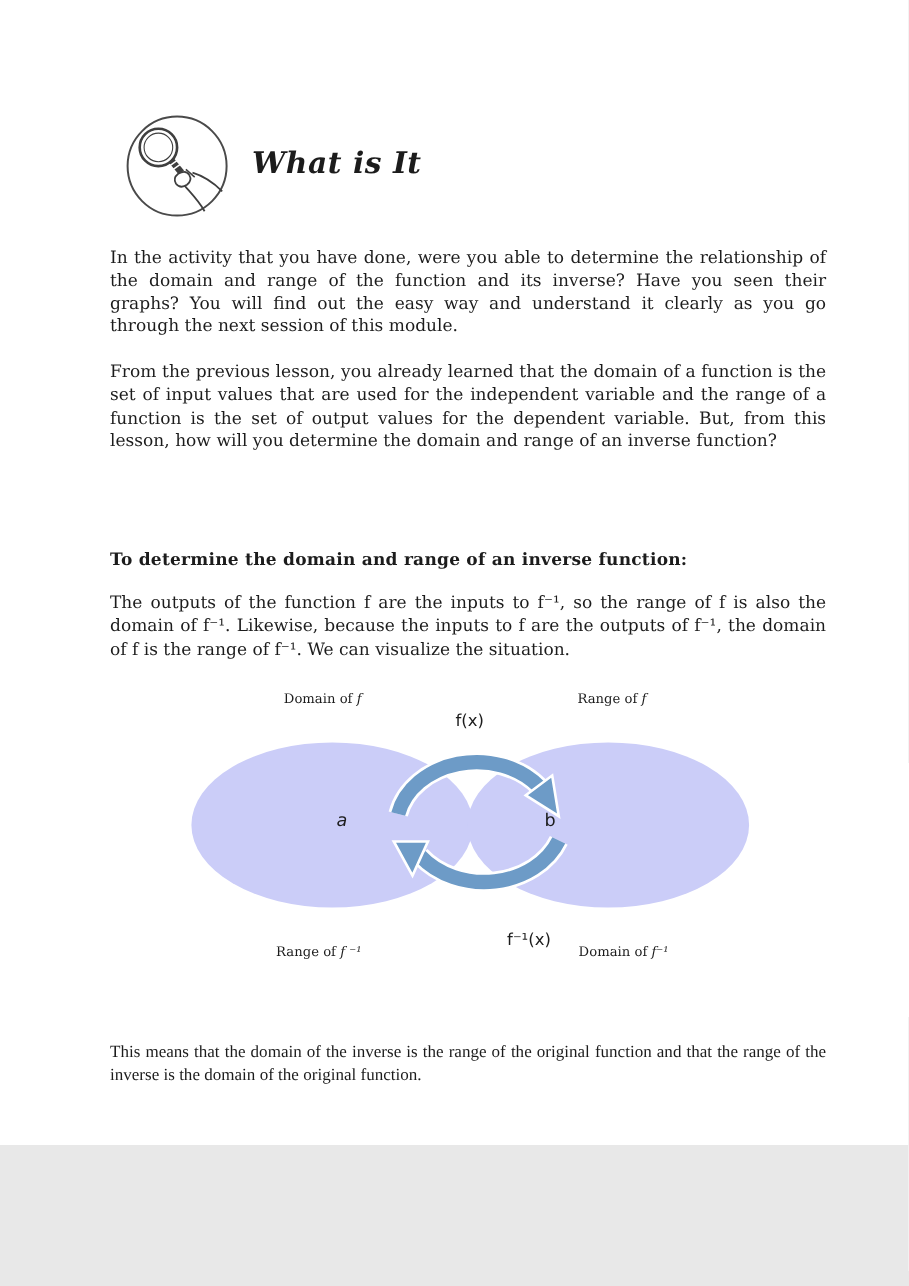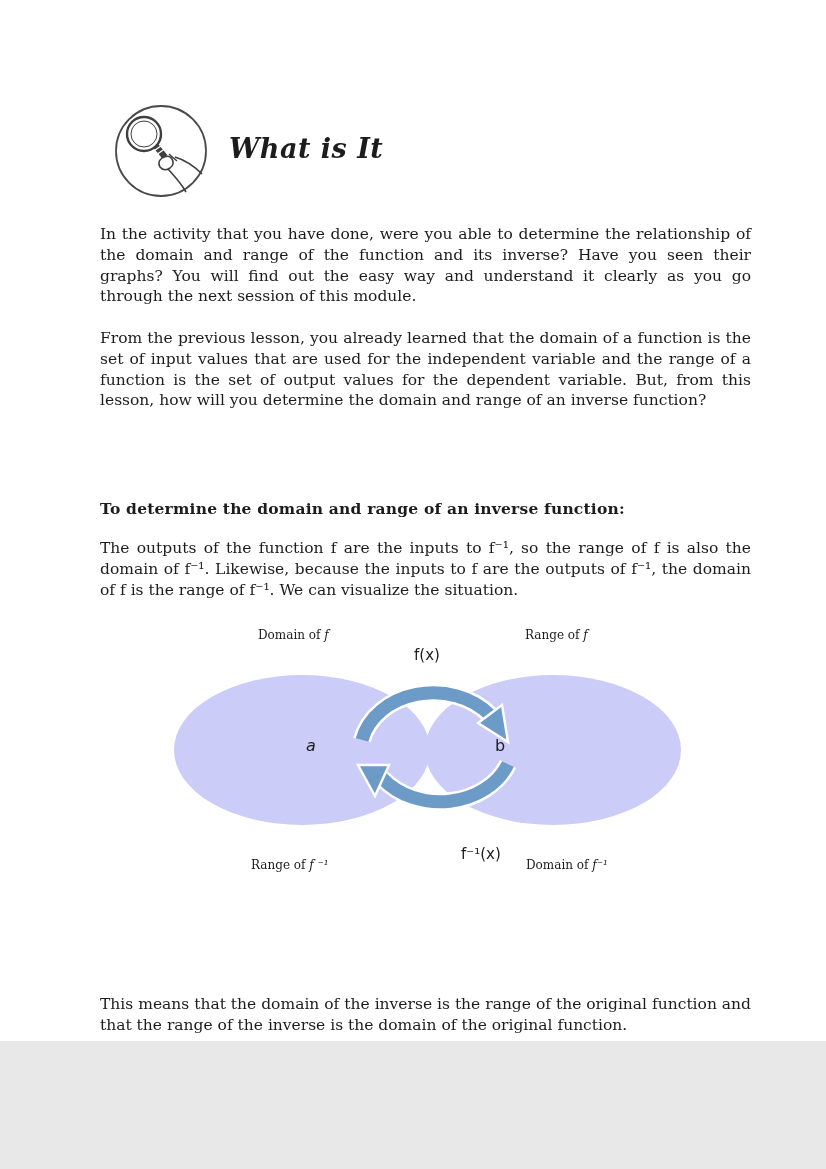--- a/index.html
+++ b/index.html
@@ -99,17 +99,17 @@
   <div class="abs ab" style="left:495px; top:736px;">b</div>
 
   <div class="abs dlabel" style="left:251px; top:858px;">
     <span>Range of </span><span class="sym">f ⁻¹</span>
   </div>
   <div class="abs flabel" style="left:417px; top:845px;margin-left:44px;">f⁻¹(x)</div>
   <div class="abs dlabel" style="left:526px; top:858px;">
     <span>Domain of </span><span class="sym">f⁻¹</span>
   </div>
 
-  <div class="abs para" style="top:994px;">This means that the domain of the inverse is the range of the original function and that the range of the inverse is the domain of the original function.</div>
+  <div class="abs para" style="top:947px;font-family:Liberation Serif, serif;">This means that the domain of the inverse is the range of the original function and that the range of the inverse is the domain of the original function.</div>
 
   <div class="abs watermark">www.modyul.online</div>
 
 </div>
 
 </body></html>

